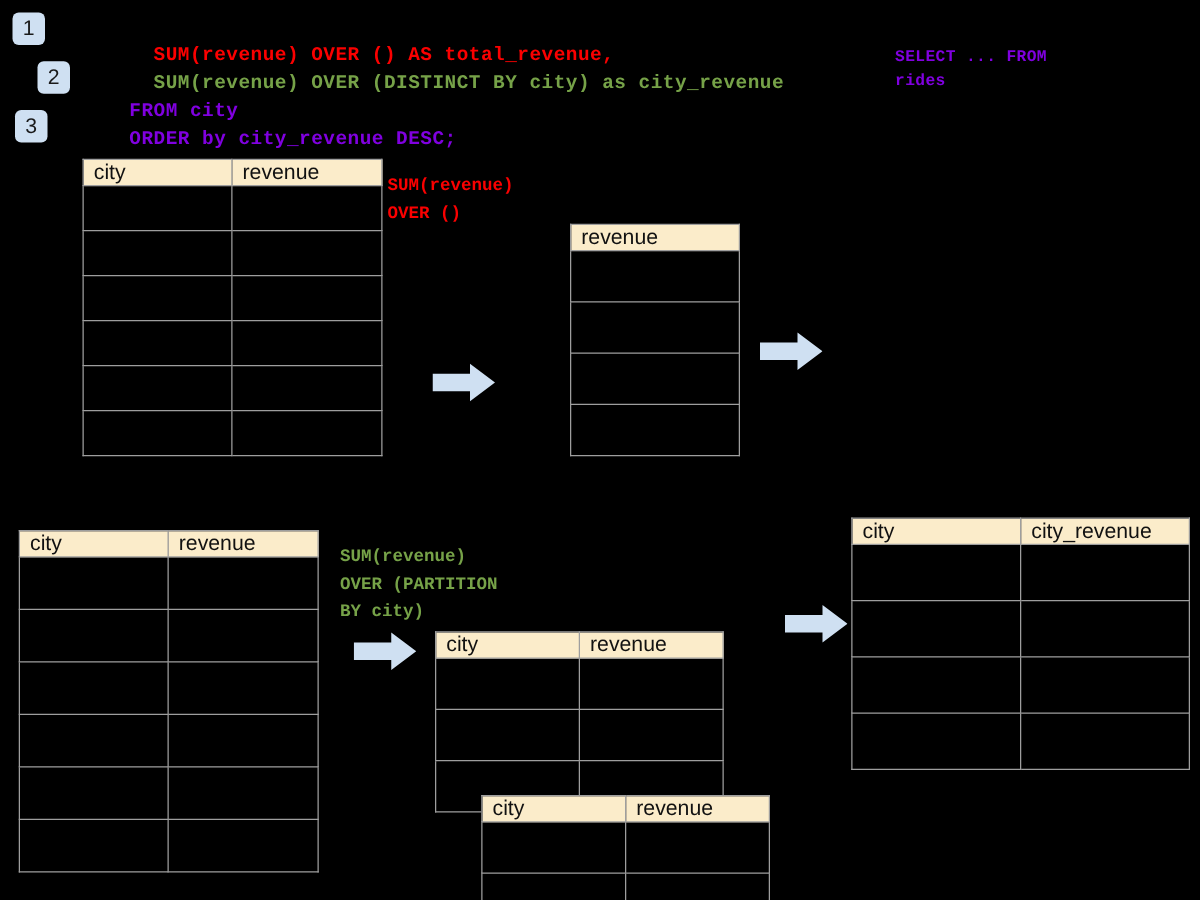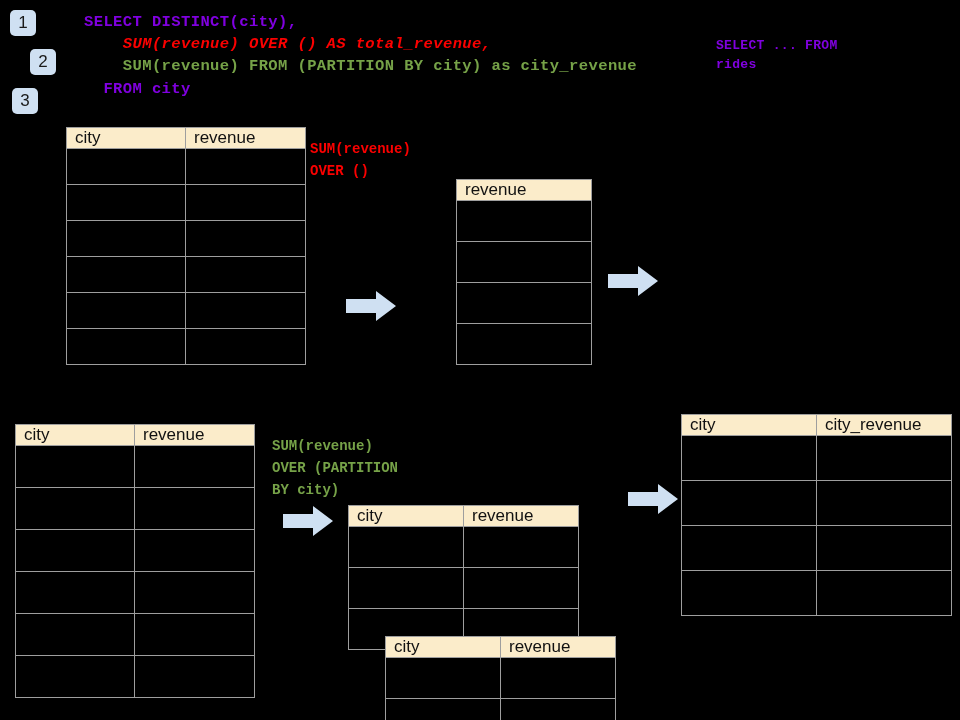--- a/index.html
+++ b/index.html
@@ -91,24 +91,24 @@
 </style>
 </head>
 <body>
 
 <div id="canvas">
 
   <div class="badge" style="left:10px; top:10px;">1</div>
   <div class="badge" style="left:30px; top:49px;">2</div>
   <div class="badge" style="left:12px; top:88px;">3</div>
 
-  <div class="sql c-purple" style="left:84px; top:12px;">SELECT DISTINCT(city),</div>
-  <div class="sql c-red" style="left:84px; top:34px;font-style:italic;">    SUM(revenue) OVER () AS total_revenue,</div>
-  <div class="sql c-green" style="left:84px; top:56px;">    SUM(revenue) FROM (PARTITION BY city) as city_revenue</div>
+  <div class="sql c-red" style="left:84px; top:34px;">    SUM(revenue) OVER () AS total_revenue,</div>
+  <div class="sql c-green" style="left:84px; top:56px;">    SUM(revenue) OVER (DISTINCT BY city) as city_revenue</div>
   <div class="sql c-purple" style="left:84px; top:79px;">  FROM city</div>
+  <div class="sql c-purple" style="left:84px; top:101px;">  ORDER by city_revenue DESC;</div>
 
   <div class="annot small c-purple" style="left:716px; top:36px;">SELECT ... FROM
 rides</div>
 
   <div class="annot c-red" style="left:310px; top:138px;">SUM(revenue)
 OVER ()</div>
 
   <div class="annot c-green" style="left:272px; top:435px;">SUM(revenue)
 OVER (PARTITION
 BY city)</div>

